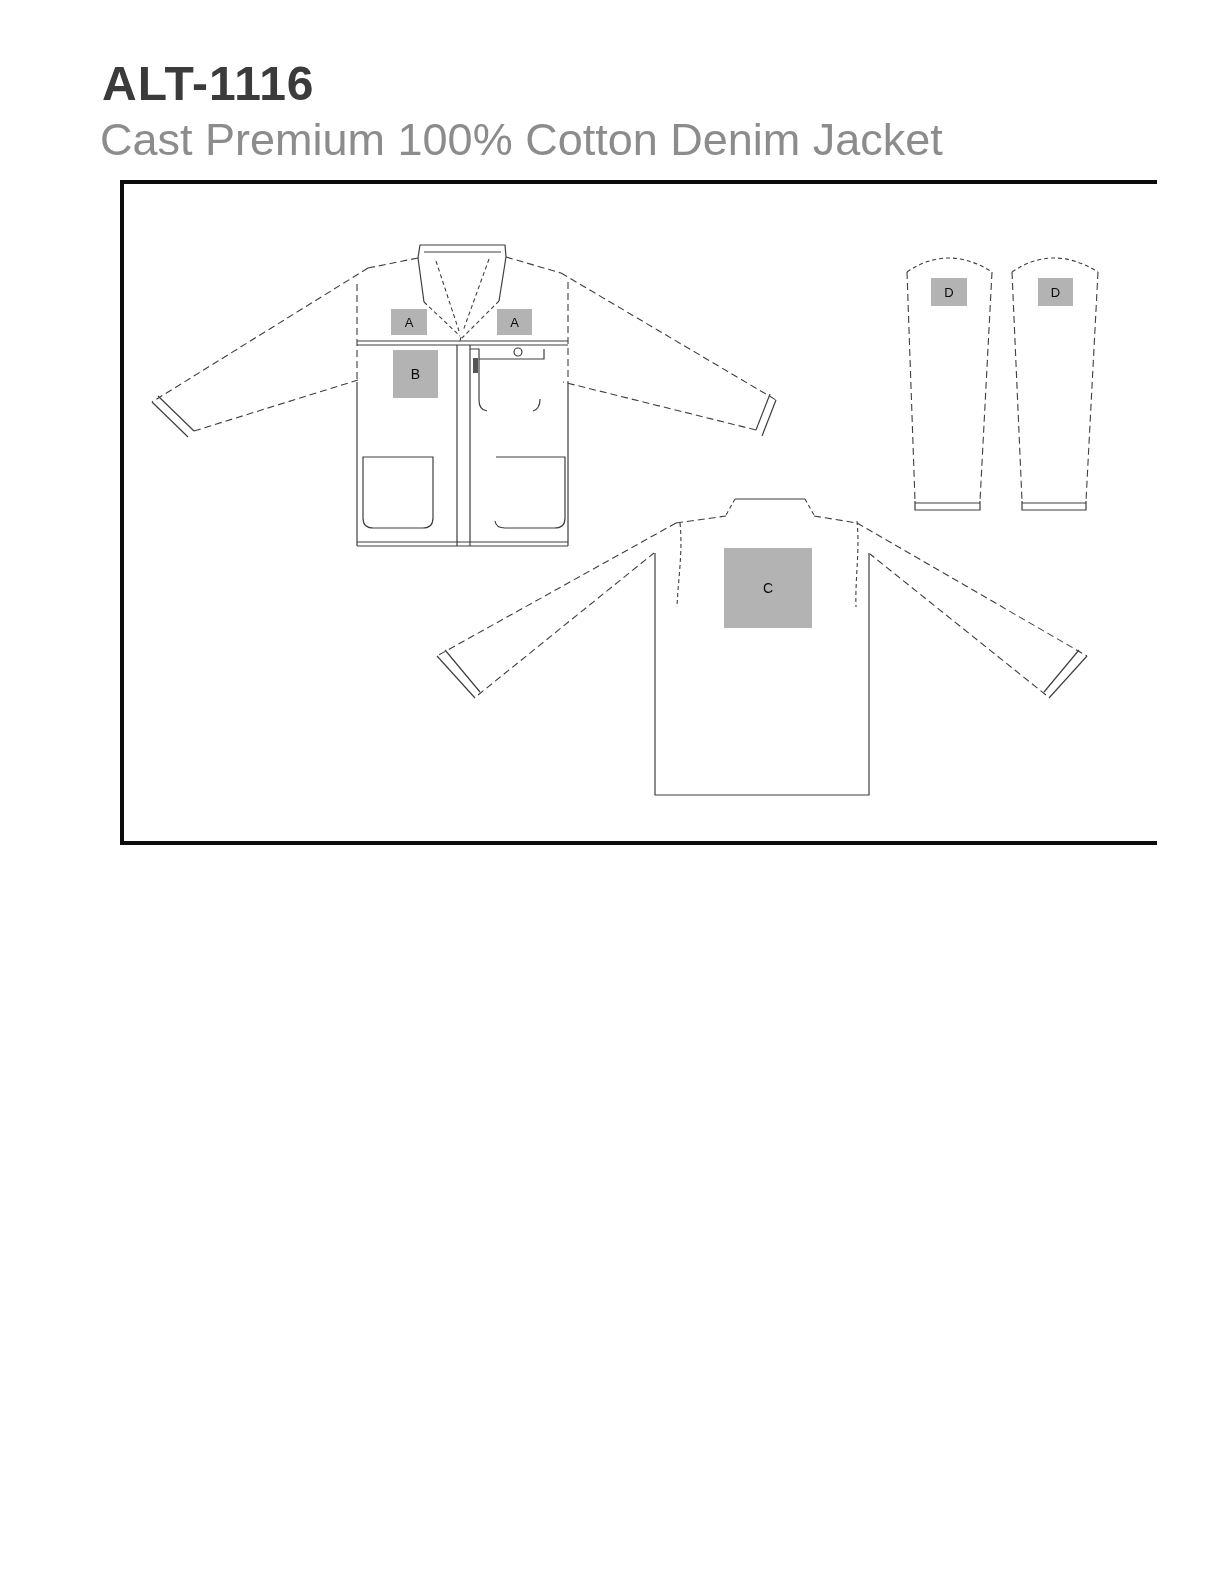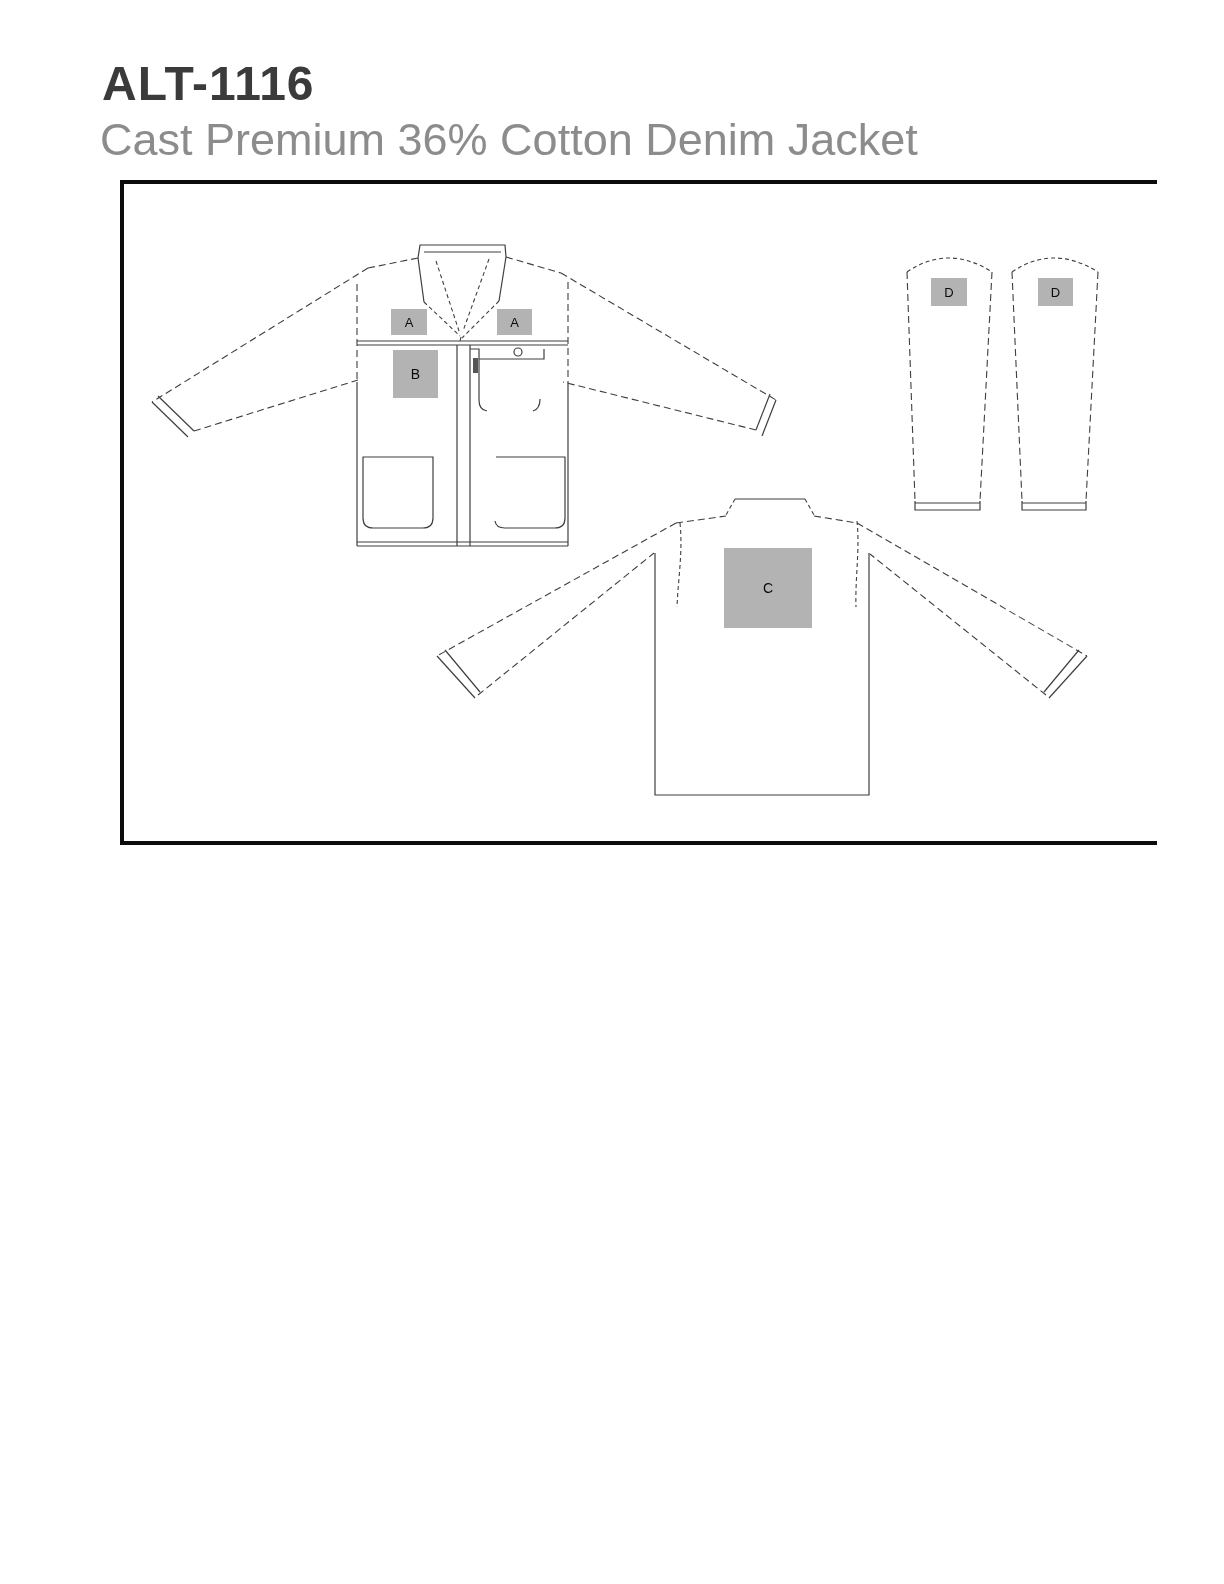--- a/index.html
+++ b/index.html
@@ -61,21 +61,21 @@
   .ln  {fill:none;stroke:var(--c-line);stroke-width:1.2;}
   .lnd {fill:none;stroke:var(--c-line);stroke-width:1.1;stroke-dasharray:7 4;}
   .lns {fill:none;stroke:var(--c-line);stroke-width:1.1;stroke-dasharray:4 3;}
 </style>
 </head>
 <body>
 
 <div id="page">
 
   <div class="product-code">ALT-1116</div>
-  <div class="product-name">Cast Premium 36% Cotton Denim Jacket</div>
+  <div class="product-name">Cast Premium 100% Cotton Denim Jacket</div>
 
   <div class="diagram-frame">
 
     <svg width="1033" height="657" viewBox="0 0 1033 657">
 
       <g>
 
         <path class="ln" d="M294,74 L296,61 L381,61 L382,73"></path>
         <path class="ln" d="M300,68 L377,68"></path>
 

